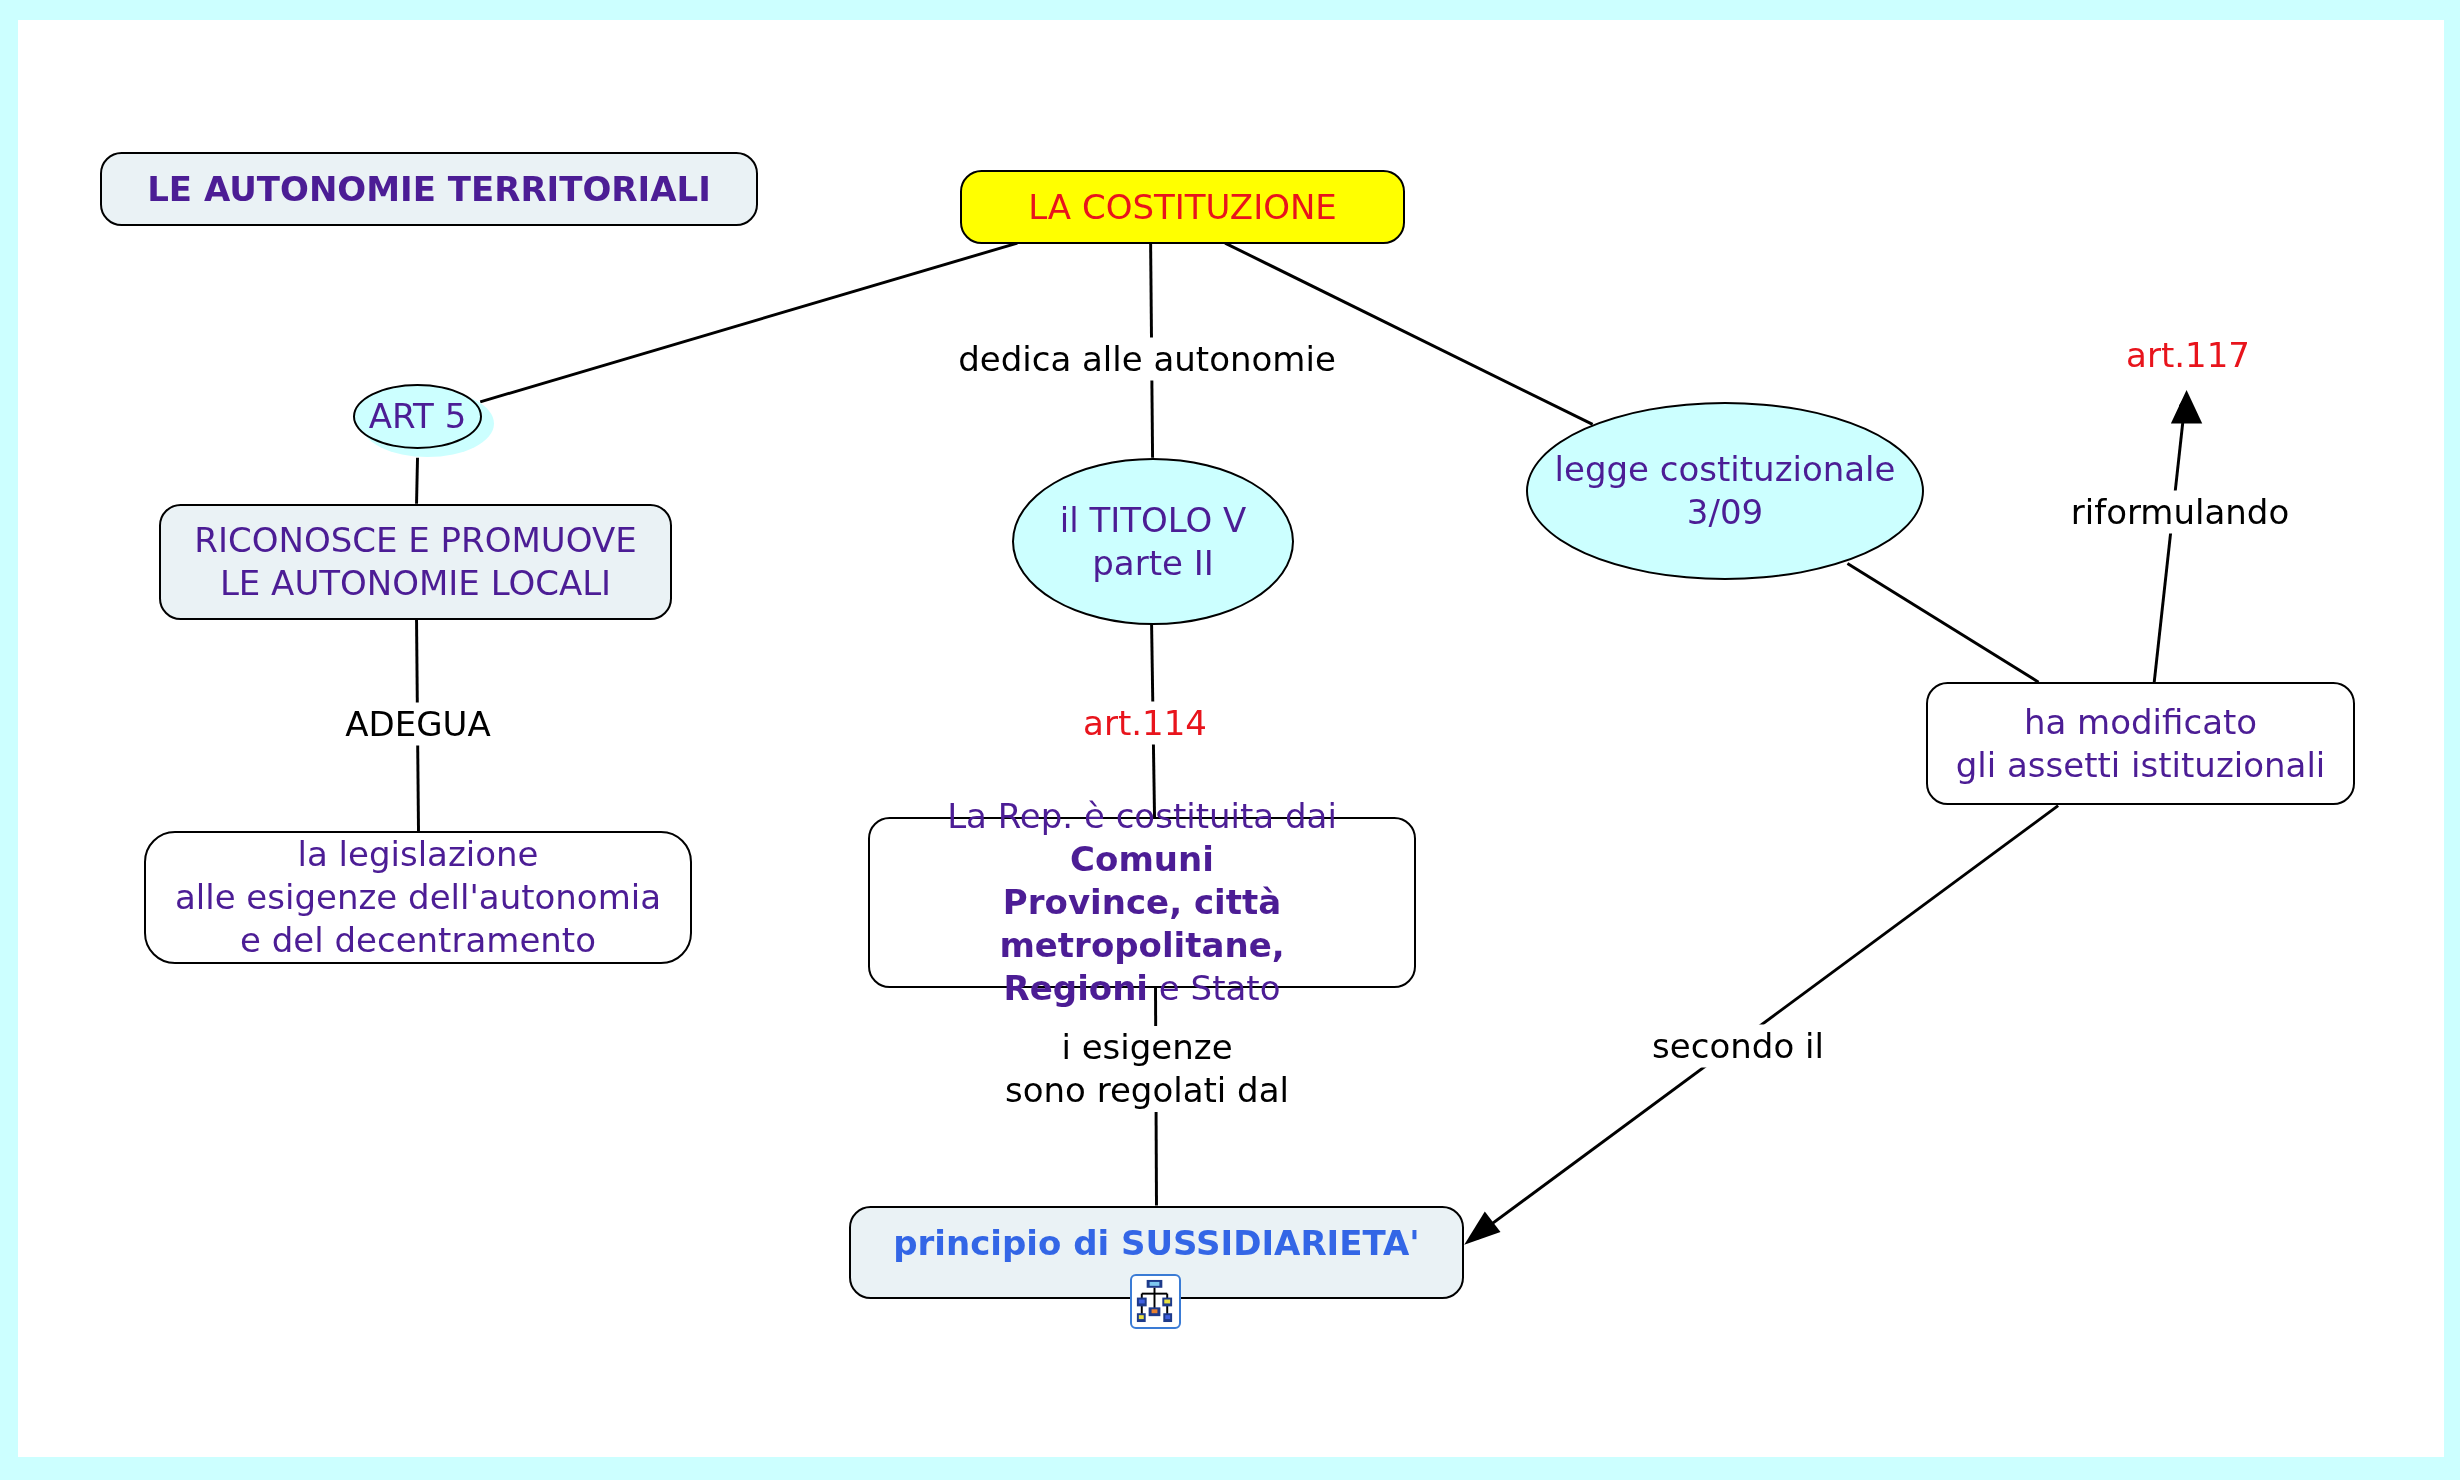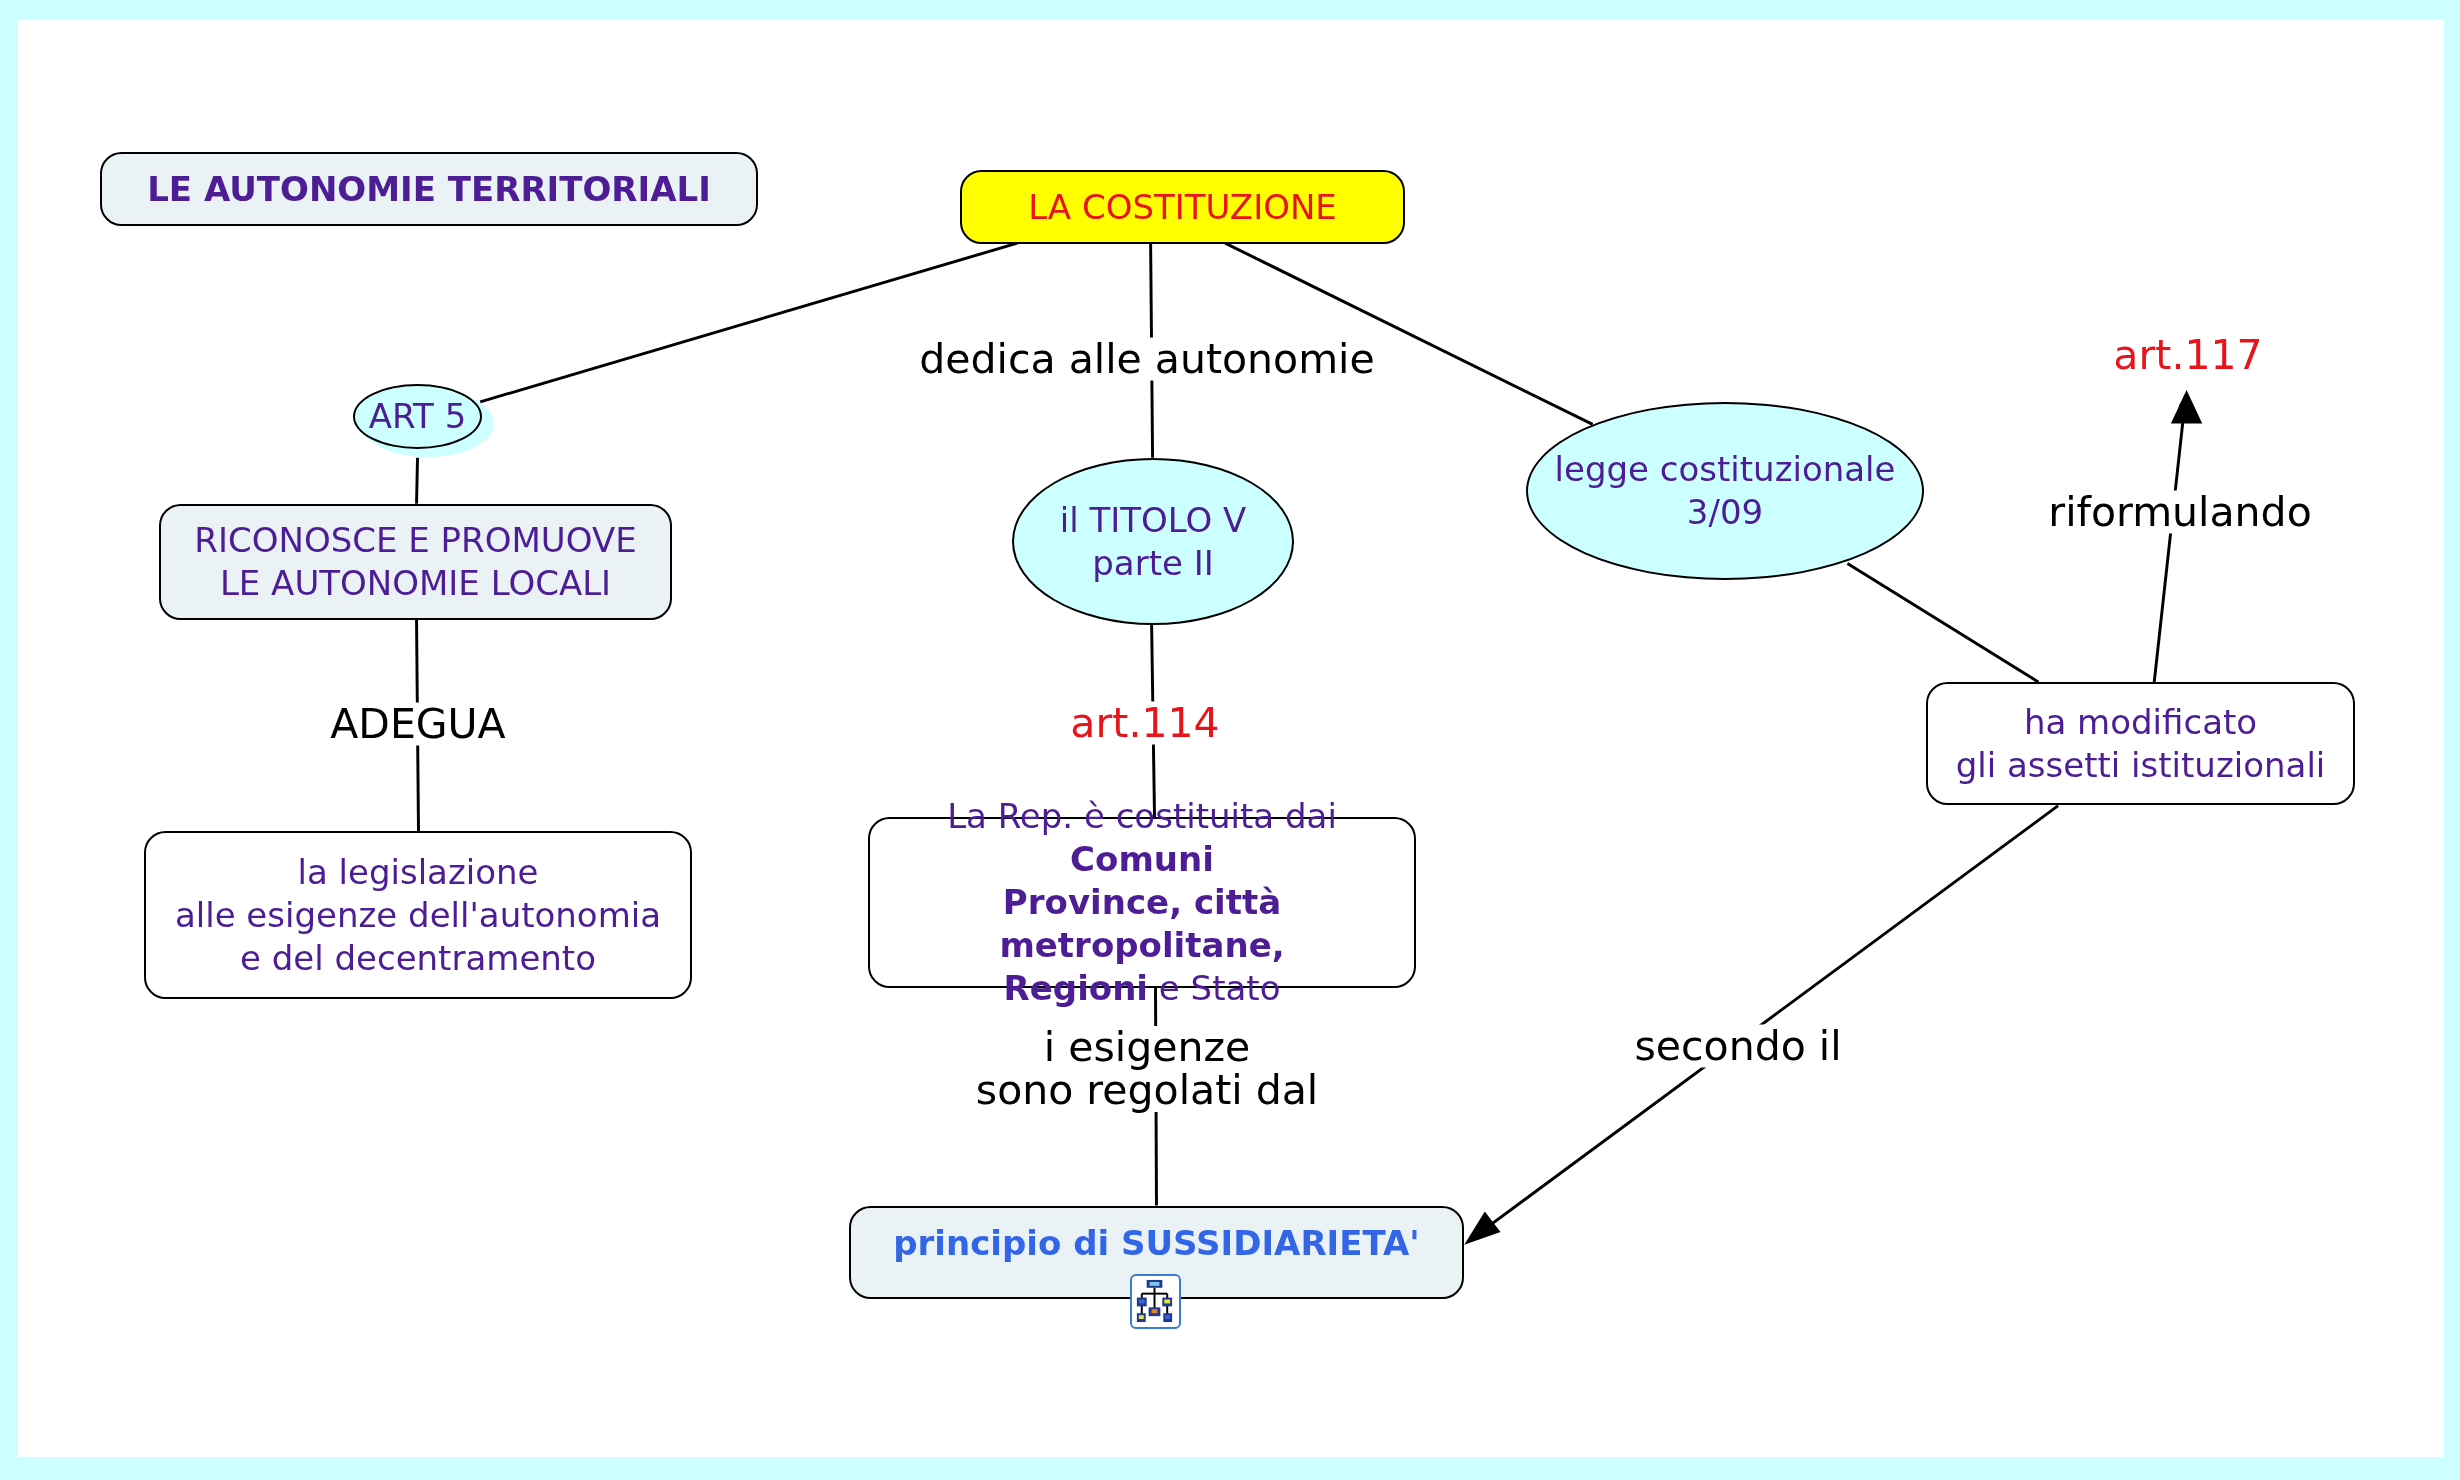--- a/index.html
+++ b/index.html
@@ -6,21 +6,21 @@
     body { width:2460px; height:1480px; background:#ccffff; position:relative; overflow:hidden;
            font-family:"DejaVu Sans", sans-serif; }
     #canvas { position:absolute; left:17.6px; top:19.6px; width:2426px; height:1437px; background:#ffffff; }
     svg#edges { position:absolute; left:0; top:0; width:2460px; height:1480px; }
     .node { position:absolute; box-sizing:border-box; display:flex; align-items:center; justify-content:center;
             text-align:center; color:#4c1d95; font-size:34px; line-height:43px; border:2.9px solid #000; }
     .rect { border-radius:21.6px; background:#ffffff; }
     .rect.grey { background:#eaf2f5; }
     .ellipse { border-radius:50%; background:#ccffff; }
     .label { position:absolute; transform:translate(-50%,-50%); background:#ffffff; color:#000;
-             font-size:41px; line-height:43px; text-align:center; white-space:nowrap; padding:0 3.9px; }
+             font-size:34px; line-height:43px; text-align:center; white-space:nowrap; padding:0 3.9px; }
     .red { color:#e8141c; }
     .bold { font-weight:bold; }
     .lines span { display:block; }
     #icon-sub { position:absolute; left:1130px; top:1274px; width:51px; height:55px; box-sizing:border-box;
                 border:2.9px solid #3a7bd5; border-radius:5.9px; background:#fff; }
   </style>
 </head>
 <body>
 
 <div id="canvas"></div>
@@ -58,21 +58,21 @@
 <div style="position:absolute;left:361px;top:390px;width:133px;height:67px;border-radius:50%;background:#ccffff;"></div>
 <div class="node ellipse" style="left:353px;top:384px;width:129px;height:65px;">
   <span>ART 5</span>
 </div>
 
 <div class="node rect grey lines" style="left:159px;top:504px;width:513px;height:116px;flex-direction:column;">
   <span>RICONOSCE E PROMUOVE</span>
   <span>LE AUTONOMIE LOCALI</span>
 </div>
 
-<div class="node rect lines" style="left:144px;top:831px;width:548px;height:168px;flex-direction:column;">
+<div class="node rect lines" style="left:144px;top:831px;width:548px;height:133px;flex-direction:column;border-radius:31px;">
   <span>la legislazione</span>
   <span>alle esigenze dell'autonomia</span>
   <span>e del decentramento</span>
 </div>
 
 <div class="node ellipse lines" style="left:1012px;top:458px;width:282px;height:167px;flex-direction:column;">
   <span>il TITOLO V</span>
   <span>parte II</span>
 </div>
 

